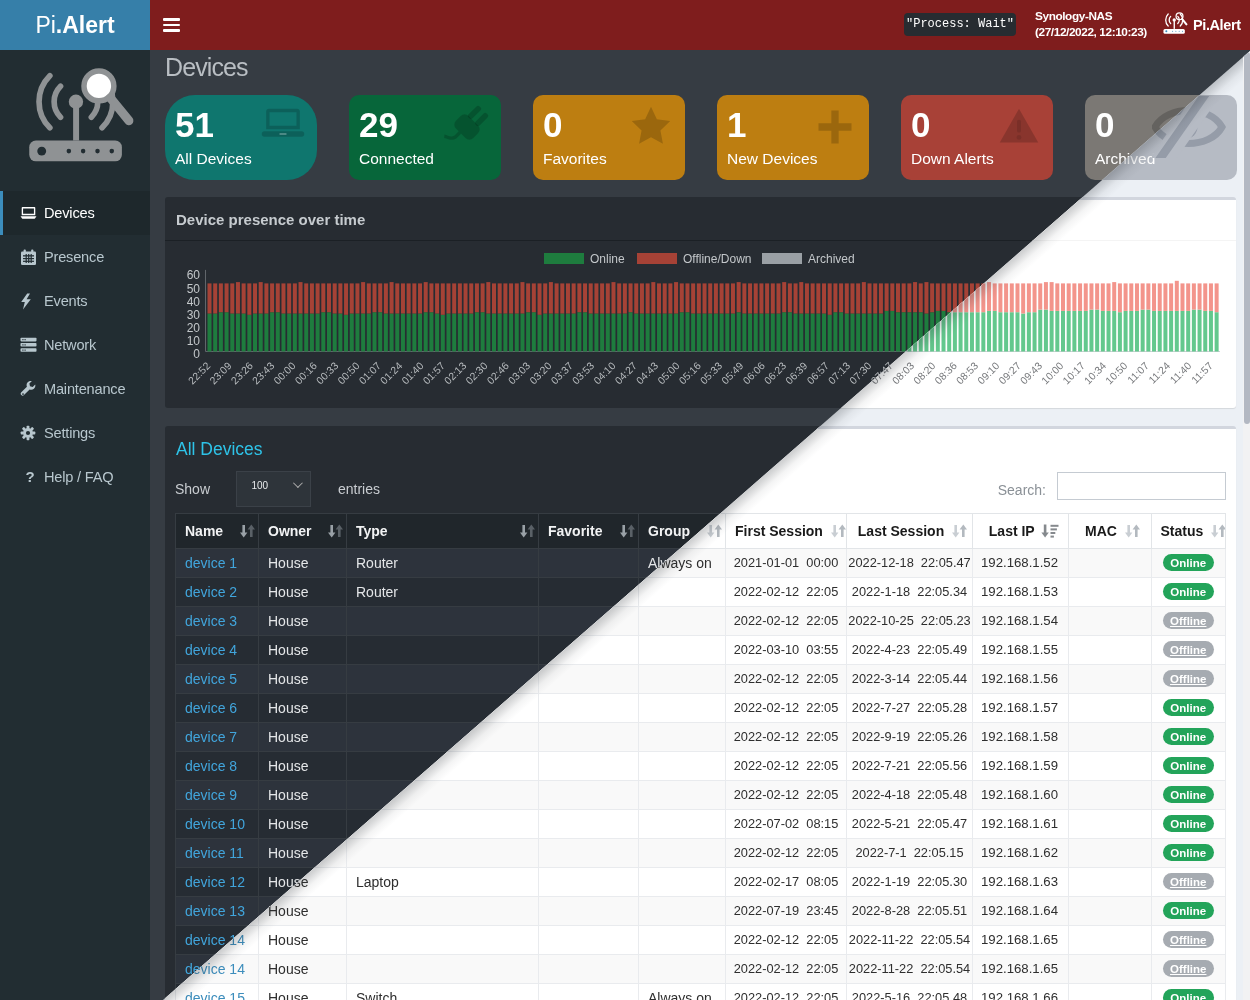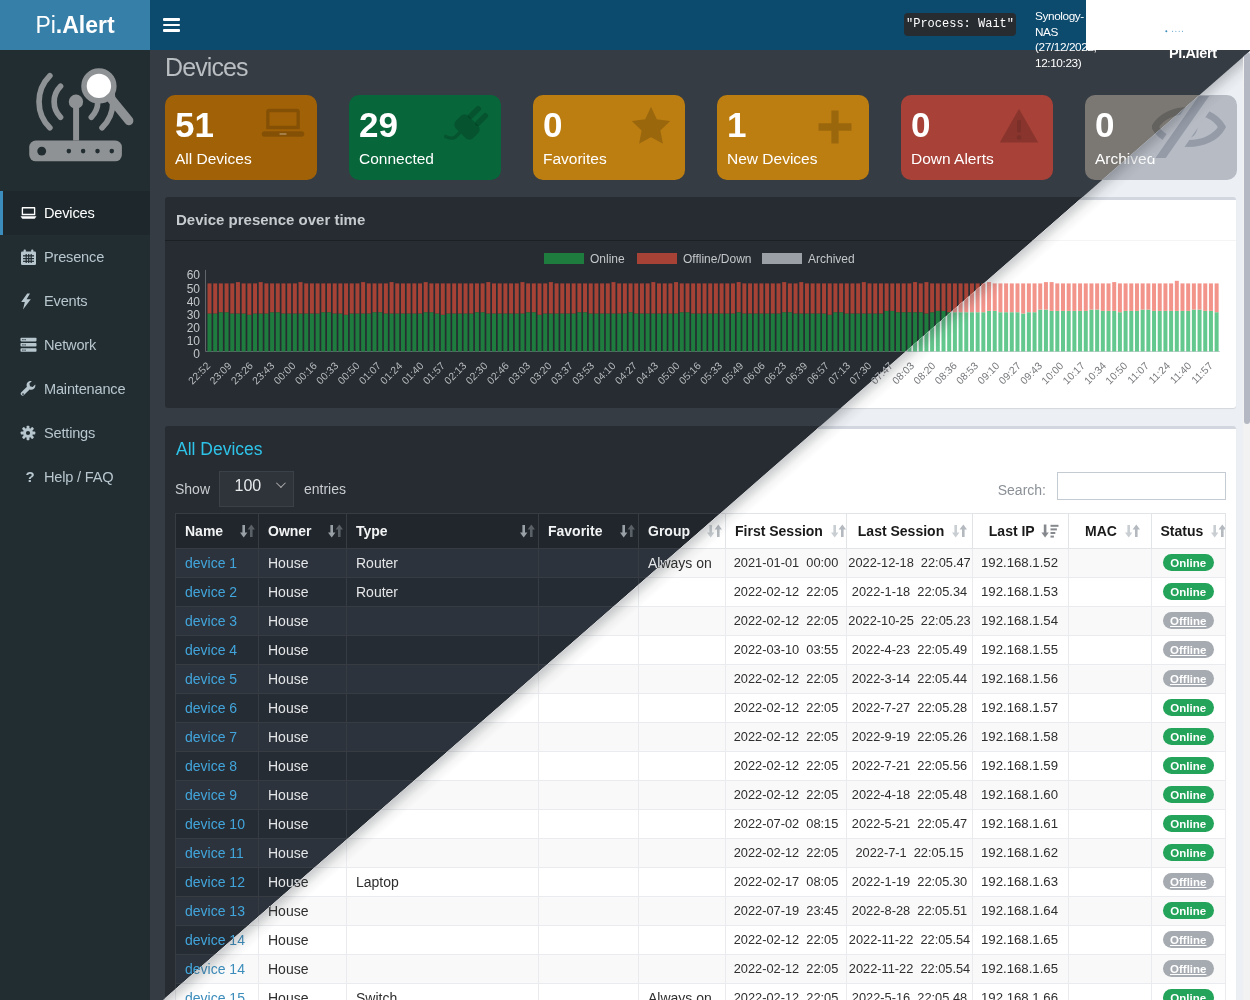--- a/index.html
+++ b/index.html
@@ -1,28 +1,28 @@
 <!DOCTYPE html>
 <html><head><meta charset="utf-8">
 <style>
 * { margin:0; padding:0; box-sizing:border-box; }
 html,body { width:1250px; height:1000px; overflow:hidden; }
 body { font-family:"Liberation Sans", sans-serif; }
 .layer { position:absolute; left:0; top:0; width:1250px; height:1000px; overflow:hidden; }
 
 
-.navbar { position:absolute; left:0; top:0; width:1086px; height:50px; background:#0c4a6e; z-index:5; }
+.navbar { position:absolute; left:0; top:0; width:1250px; height:50px; background:#7f1d1d; z-index:5; }
 .logo { position:absolute; left:0; top:0; width:150px; height:50px; background:#367fa9; color:#fff;
         font-size:23px; text-align:center; line-height:50px; }
 .logo .pib { font-weight:bold; }
 .burger { position:absolute; left:163px; top:18px; }
 .burger i { display:block; width:17px; height:2.6px; background:#fff; margin-bottom:3px; border-radius:1px; }
 .proc { position:absolute; left:904px; top:13px; width:112px; height:23px; background:#272c31; color:#fff;
         border-radius:4px; font-family:"Liberation Mono", monospace; font-size:12px; text-align:center; line-height:23px; }
-.syno { position:absolute; left:1035px; top:9px; color:#fff; font-size:11.8px; font-weight:normal; line-height:15.5px; letter-spacing:-0.4px; }
+.syno { position:absolute; left:1035px; top:9px; color:#fff; font-size:11.8px; font-weight:bold; line-height:15.5px; letter-spacing:-0.4px; }
 .nbrand { position:absolute; left:1162px; top:11px; color:#fff; }
 .nbrand span { font-size:14.5px; font-weight:bold; vertical-align:top; line-height:28px; margin-left:7px; letter-spacing:-0.4px; }
 .nlogo .dots { fill:#3c8dbc; }
 
 
 .sidebar { position:absolute; left:0; top:50px; width:150px; bottom:0; background:#222d32; z-index:4; }
 .biglogo { text-align:center; padding-top:13px; height:141px; }
 .blogo .dots { fill:#222d32; }
 .menu { }
 .mi { position:relative; height:44px; line-height:44px; color:#b8c7ce; font-size:14.6px; letter-spacing:-0.2px; padding-left:41px; border-left:3px solid transparent; }
@@ -35,21 +35,21 @@
 
 
 .content { position:absolute; left:150px; top:50px; right:0; bottom:0; }
 .ptitle { position:absolute; left:15px; top:3px; font-size:25px; letter-spacing:-0.9px; }
 .cards { position:absolute; left:15px; top:45px; width:1072px; display:flex; justify-content:space-between; }
 .card { position:relative; width:152px; height:85px; border-radius:10px; color:#fff; overflow:hidden; }
 .cnum { position:absolute; left:10px; top:10px; font-size:35px; font-weight:bold; }
 .clab { position:absolute; left:10px; top:55px; font-size:15.5px; }
 .cicon { position:absolute; right:10px; top:10px; fill:rgba(0,0,0,0.18); }
 .c-gray .cicon { top:1px; right:10px; }
-.c-blue { background:#a16207; }
+.c-blue { background:#0f766e;border-radius:30px; }
 .c-green { background:#07663a; }
 .c-amber { background:#bd7e11; }
 .c-red { background:#a84137; }
 .c-gray { background:#7b7874; }
 .c-gray .gapfill { fill:#7b7874 !important; }
 .c-gray .cicon { fill:rgba(0,0,0,0.17); }
 .c-gray .cicon g { stroke:rgba(0,0,0,0.17); }
 .warn2 { opacity:0.6; }
 .c-gray .cicon g { stroke:rgba(0,0,0,0.18); }
 .c-gray .cicon circle { stroke:none; }
@@ -59,21 +59,21 @@
 .chartbox { top:147px; height:211px; }
 .bhead { height:40.5px; line-height:40px; padding-left:11px; font-size:15px; font-weight:bold; border-bottom:1px solid transparent; border-radius:3px 3px 0 0; }
 .bbody { position:relative; height:166px; }
 .chart { position:absolute; left:0; top:-5.5px; }
 .tablebox { top:376px; height:600px; }
 .tbpad { padding:0 10px; }
 .atitle { padding:10px 1px 0; font-size:17.5px; font-weight:normal; color:#00c0ef; height:42px; }
 .controls { position:relative; display:block; height:42px; }
 .showl { font-size:14px; line-height:28px; vertical-align:middle; }
 .sel { display:inline-block; position:relative; width:75px; height:36px; border:1px solid #3b4148; border-radius:0;
-       font-size:16px; line-height:27px; padding-left:14px; margin:0 5px; vertical-align:middle; }
+       font-size:10px; line-height:27px; padding-left:14px; margin:0 22px; vertical-align:middle; }
 .chev { position:absolute; right:10px; top:9px; width:7px; height:7px; border-right:1.6px solid #aaa; border-bottom:1.6px solid #aaa; transform:rotate(45deg) translateY(-2px); }
 .searchl { position:absolute; right:180px; top:5px; font-size:14px; line-height:28px; }
 .searchbox { position:absolute; right:0; top:1px; width:169px; height:28px; border:1px solid #aaa; }
 
 
 .dt { border-collapse:collapse; table-layout:fixed; width:1050px; font-size:14px; }
 .dt th, .dt td { white-space:nowrap; overflow:hidden; }
 .dt th { height:34.5px; font-size:14px; text-align:left; padding:0 0 0 9px; position:relative; }
 .thw { position:relative; display:block; padding-right:22px; }
 .sorti { position:absolute; right:2px; top:50%; margin-top:-7px; }

